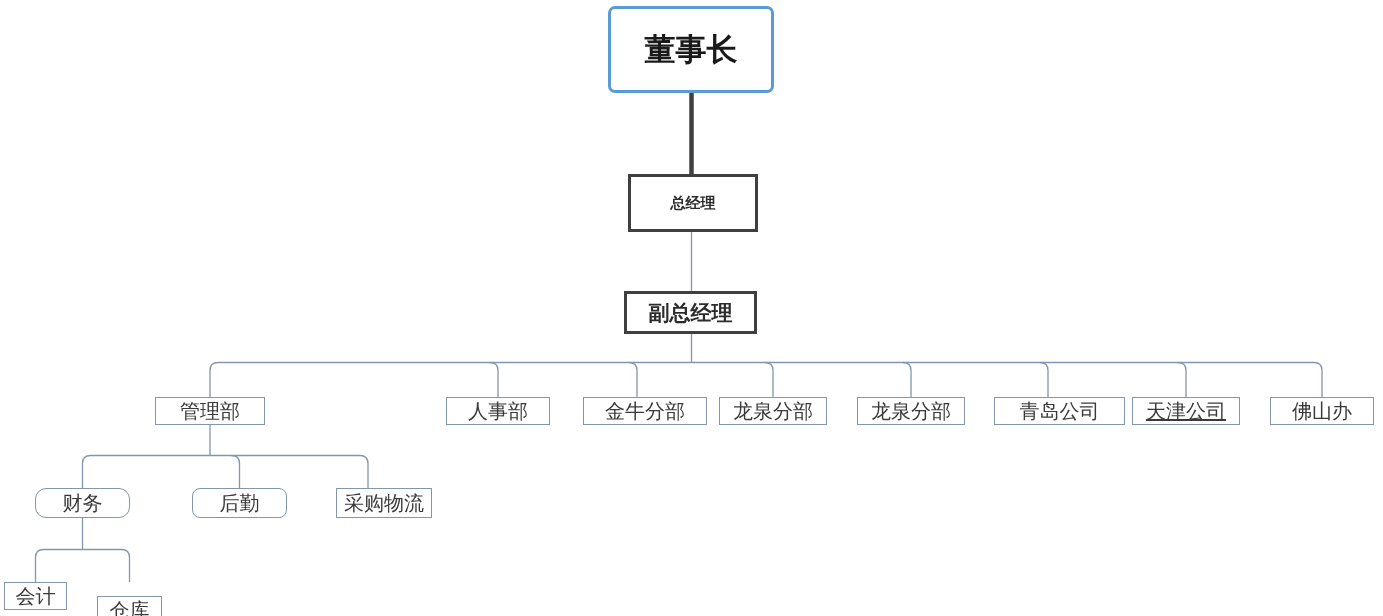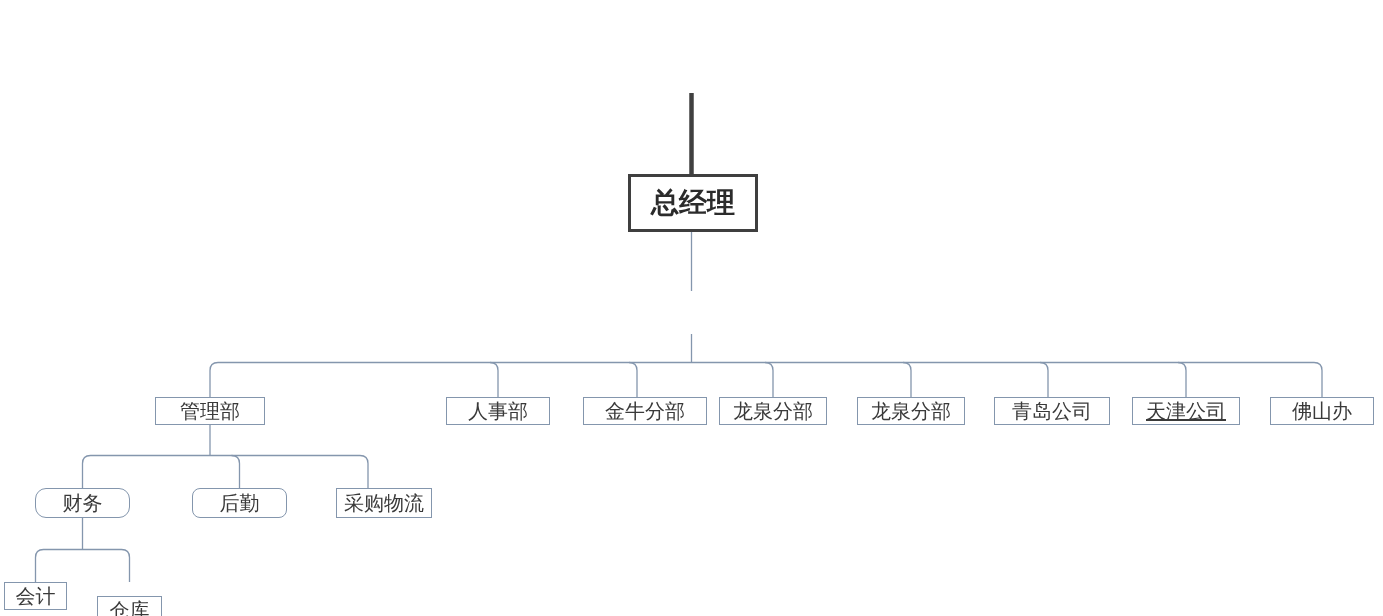--- a/index.html
+++ b/index.html
@@ -58,21 +58,21 @@
     border: 3px solid var(--accent-blue);
     border-radius: 7px;
     font-size: 31px;
     font-weight: bold;
     color: var(--heading-text);
   }
 
   .node-gm {
     left: 628px; top: 174px; width: 130px; height: 58px;
     border: 3px solid var(--dark-border);
-    font-size: 28px;
+    font-size: 15px;
     font-weight: bold;
     color: #2b2b2b;
   }
 
   .node-dgm {
     left: 624px; top: 291px; width: 133px; height: 43px;
     border: 3px solid var(--dark-border);
     font-size: 21px;
     font-weight: bold;
     color: #2b2b2b;
@@ -84,21 +84,21 @@
     height: 28px;
     top: 397px;
   }
 
   
   .d0 { left: 155px;  width: 110px; }
   .d1 { left: 446px;  width: 104px; }
   .d2 { left: 583px;  width: 124px; text-align: center; }
   .d3 { left: 719px;  width: 108px; }
   .d4 { left: 857px;  width: 108px; }
-  .d5 { left: 994px;  width: 116px; }
+  .d5 { left: 994px;  width: 131px; }
   .d6 { left: 1132px; width: 108px; text-decoration: underline; }
   .d7 { left: 1270px; width: 104px; }
 
   
   .s0 { left: 35px;  top: 488px; width: 95px; height: 30px; border-radius: 11px; }
   .s1 { left: 192px; top: 488px; width: 95px; height: 30px; border-radius: 8px; }
   .s2 { left: 336px; top: 488px; width: 96px; height: 30px; }
 
   
   .f0 { left: 4px;  top: 582px; width: 63px; height: 28px; }
@@ -127,23 +127,25 @@
     <path class="thin-line" d="M1178 362.5 Q1186 362.5 1186 370.5 V397"></path>
 
     <path class="thin-line" d="M210 425 V455.5"></path>
     <path class="thin-line" d="M82.5 488 V463.5 Q82.5 455.5 90.5 455.5 H360 Q368 455.5 368 463.5 V488"></path>
     <path class="thin-line" d="M231.5 455.5 Q239.5 455.5 239.5 463.5 V488"></path>
 
     <path class="thin-line" d="M82.5 518 V549.5"></path>
     <path class="thin-line" d="M35.5 582 V557.5 Q35.5 549.5 43.5 549.5 H121.5 Q129.5 549.5 129.5 557.5 V582"></path>
   </svg>
 
+  <div class="node node-root">董事长</div>
 
   <div class="node node-gm">总经理</div>
 
+  <div class="node node-dgm">副总经理</div>
 
   <div class="node node-leaf d0">管理部</div>
   <div class="node node-leaf d1">人事部</div>
   <div class="node node-leaf d2">金牛分部</div>
   <div class="node node-leaf d3">龙泉分部</div>
   <div class="node node-leaf d4">龙泉分部</div>
   <div class="node node-leaf d5">青岛公司</div>
   <div class="node node-leaf d6">天津公司</div>
   <div class="node node-leaf d7">佛山办</div>
 

